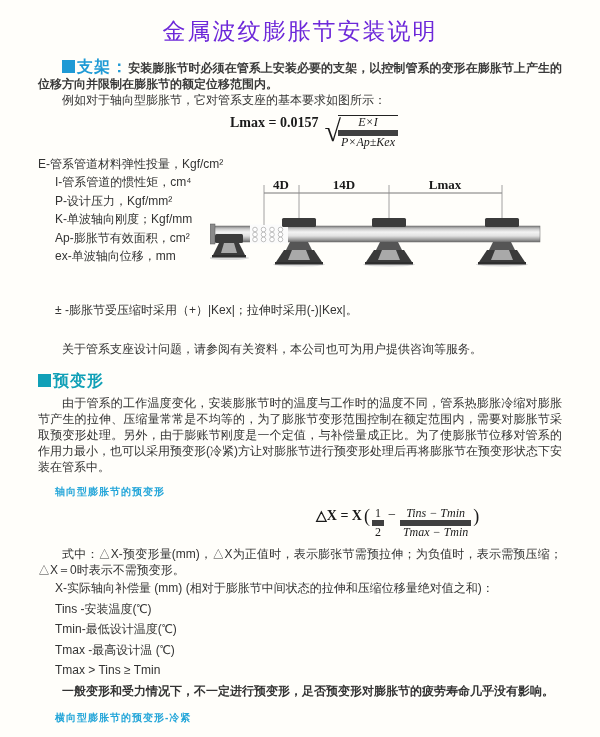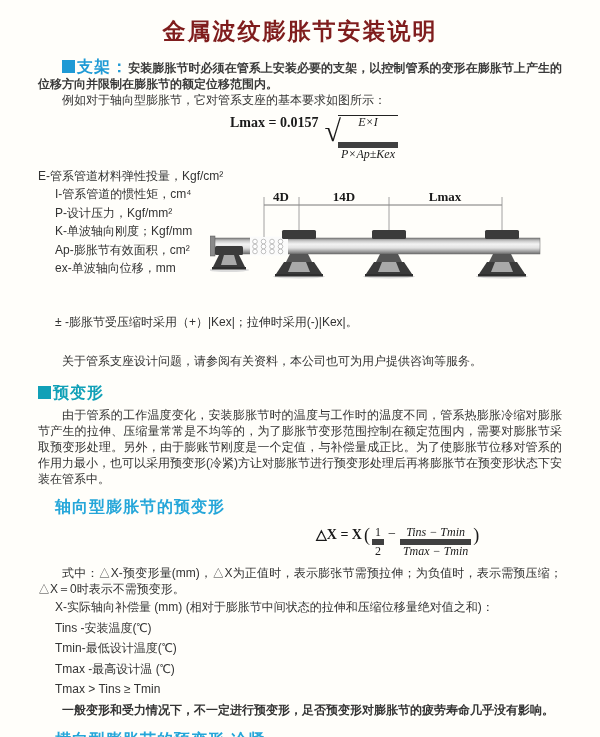--- a/index.html
+++ b/index.html
@@ -1,50 +1,50 @@
 <!DOCTYPE html>
 <html><head>
 <meta charset="utf-8">
 <style>
   html,body{margin:0;padding:0;width:600px;height:737px;overflow:hidden;background:#fffefa;}
   body{font-family:"Liberation Sans",sans-serif;color:#333;}
   .page{padding:6px 38px 0 38px;position:relative;}
-  .doc-title{text-align:center;font-size:23px;font-weight:bold;color:#7f1d1d;margin:10px 0 12px 0;letter-spacing:2px;}
+  .doc-title{text-align:center;font-size:23px;font-weight:normal;color:#6d28d9;margin:10px 0 12px 0;letter-spacing:2px;}
   p.body{font-size:12px;line-height:16px;margin:0;text-align:justify;}
   .indent{text-indent:2em;}
   .sec-square{display:inline-block;width:13px;height:13px;vertical-align:-1px;margin-right:2px;}
   .sq-blue{background:#1f9ad5;}
   .sq-teal{background:#11a0b7;}
   .sec-label{font-size:16px;font-weight:bold;letter-spacing:1px;}
   .c-blue{color:#1f9ad5;}
   .c-teal{color:#11a0b7;}
   .sec-head{margin:12px 0 4px 0;line-height:20px;}
   .bold-run{font-weight:bold;color:#3a3a3a;}
   
   .formula{display:flex;font-family:"Liberation Serif",serif;color:#1a1a1a;}
   .f-lhs,.f-rhs{font-weight:bold;font-size:14px;}
   .frac{display:inline-flex;flex-direction:column;align-items:center;font-size:12px;line-height:1.15;text-align:center;}
   .frac .den{border-top:6px solid #404040;padding:0 3px;}
   .frac .num{padding:0 3px;}
   .it{font-style:italic;}
-  .vinc{border-top:1.5px solid #222;gap:12px;}
+  .vinc{border-top:1.5px solid #222;}
   .rad{font-size:30px;font-weight:400;line-height:24px;margin-right:-3px;transform:translateY(4px);}
   .sqrt{display:inline-flex;align-items:flex-start;margin-left:6px;}
   .paren{font-size:18px;font-weight:400;margin:0 2px;transform:translateY(-1px);}
   .f1{margin:7px 0 5px 192px;}
   .f2{margin:8px 0 6px 278px;}
   
   .defs-zone{position:relative;height:146px;margin-top:4px;}
   .defs{font-size:12px;line-height:18.5px;}
   .defs div{white-space:nowrap;}
   .defs div:not(:first-child){padding-left:17px;}
   .pm-line{padding-left:17px;font-size:12px;line-height:19px;}
   .svc-line{font-size:12px;line-height:19px;text-indent:2em;margin-top:20px;}
   .diagram{position:absolute;top:22px;right:-5px;width:357px;height:92px;}
-  .sub-title{font-size:16px;font-weight:bold;color:#25a6d9;margin:10px 0 2px 17px;letter-spacing:1px;}
+  .sub-title{font-size:10px;font-weight:bold;color:#25a6d9;margin:10px 0 2px 17px;letter-spacing:1px;}
   .sub-lines{font-size:12px;line-height:20.5px;}
   .sub-lines div{padding-left:17px;}
   .sub-lines div.gen{padding-left:0;text-indent:2em;font-weight:bold;}
 </style>
 </head>
 <body>
 
 <div class="page">
 
   <div class="doc-title">金属波纹膨胀节安装说明</div>

